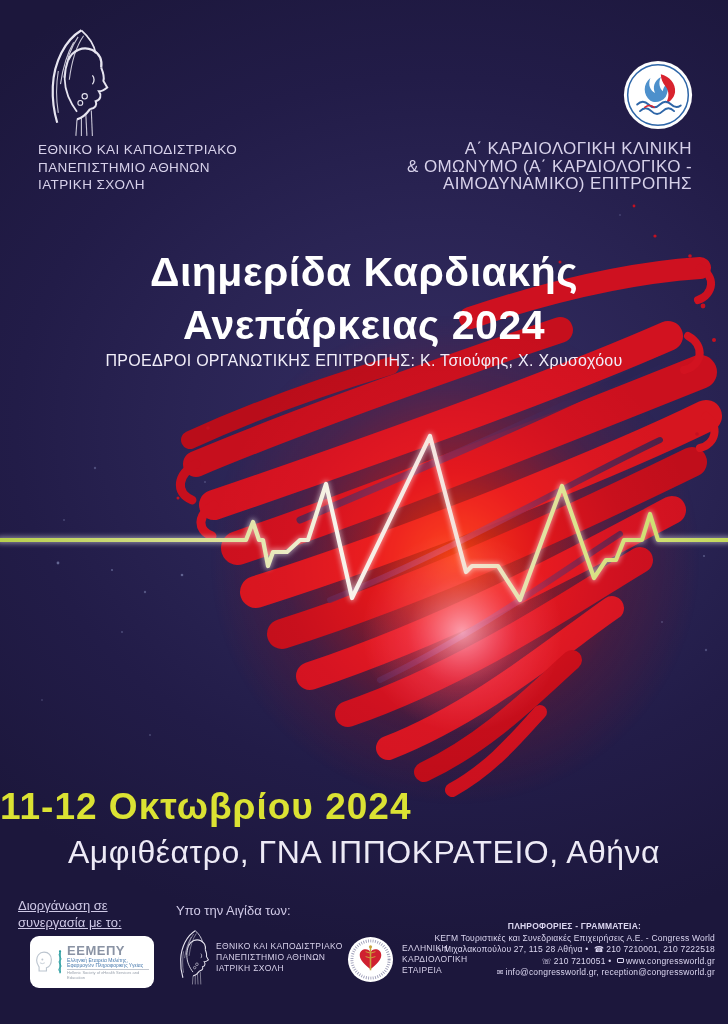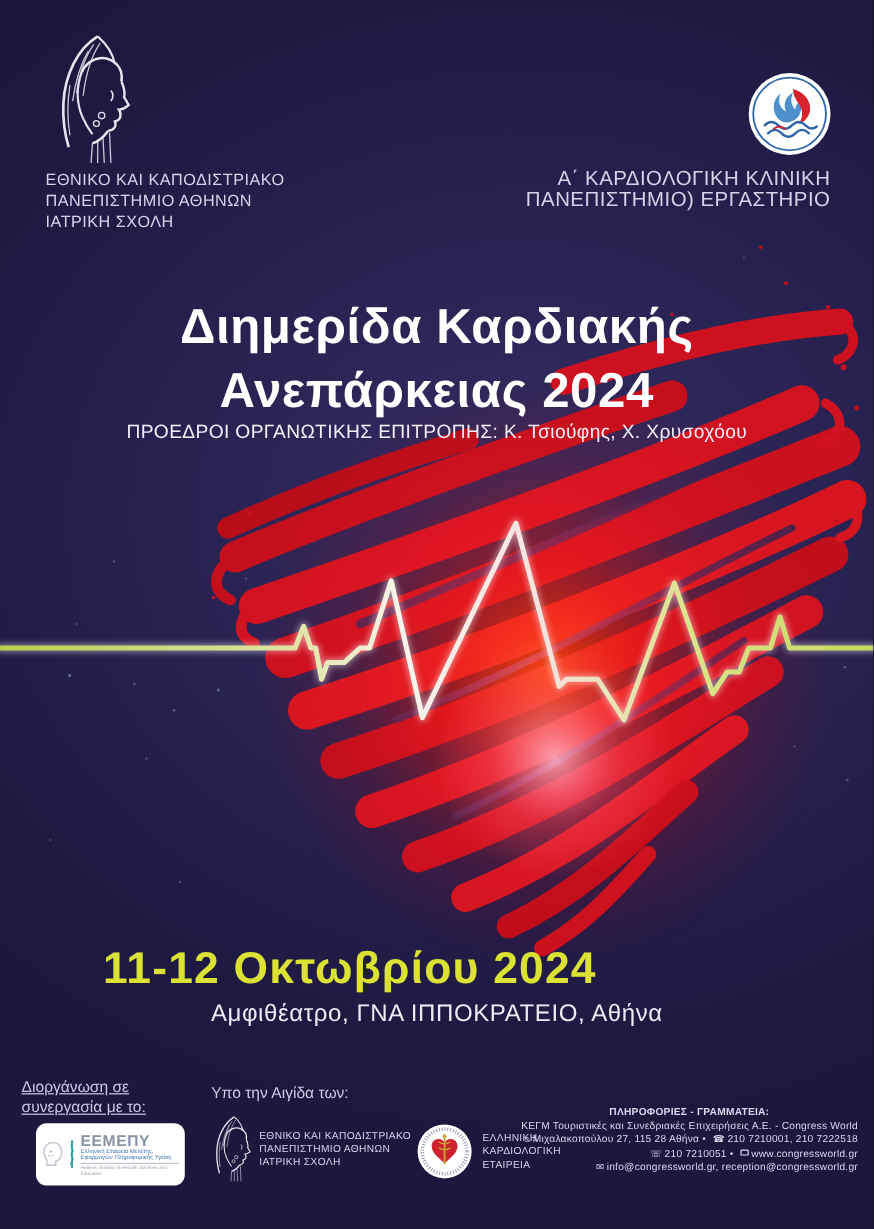--- a/index.html
+++ b/index.html
@@ -19,22 +19,22 @@
   .athena-top{left:44px;top:27px;}
   .clinic-logo{left:622px;top:59px;}
   .clinic-lines{right:36px;top:140px;color:#d7d1ea;font-size:17px;line-height:17.5px;letter-spacing:.4px;text-align:right;}
 
   
   .title{left:0;top:234px;width:728px;text-align:center;color:#ffffff;
          font-size:41px;font-weight:bold;line-height:53px;letter-spacing:.5px;margin-top:12px;}
   .committee{left:0;top:352px;width:728px;text-align:center;color:#f1eef9;font-size:16px;letter-spacing:.3px;}
 
   
-  .dates{left:0;top:786px;width:583px;text-align:center;color:#dbe233;font-size:37px;font-weight:bold;letter-spacing:1px;}
-  .venue{left:0;top:834px;width:728px;text-align:center;color:#edeaf6;font-size:20px;letter-spacing:.5px;}
+  .dates{left:0;top:786px;width:583px;text-align:left;color:#dbe233;font-size:37px;font-weight:bold;letter-spacing:1px;}
+  .venue{left:0;top:834px;width:728px;text-align:center;color:#edeaf6;font-size:32px;letter-spacing:.5px;}
 
   
   .org-label{left:18px;top:897px;color:#cfc9e6;font-size:13px;line-height:17px;text-decoration:underline;}
   .aegis-label{left:176px;top:903px;color:#cfc9e6;font-size:13px;}
 
   .eemepy-box{left:30px;top:936px;width:124px;height:52px;background:#ffffff;border-radius:9px;
               display:flex;align-items:center;padding:4px 5px;gap:3px;}
   .eemepy-text{display:flex;flex-direction:column;line-height:1.05;}
   .eemepy-name{font-size:13px;font-weight:bold;color:#8a93a4;letter-spacing:.5px;}
   .eemepy-l1,.eemepy-l2{font-size:5px;color:#4679ae;}
@@ -219,21 +219,22 @@
     <div>ΠΑΝΕΠΙΣΤΗΜΙΟ ΑΘΗΝΩΝ</div>
     <div>ΙΑΤΡΙΚΗ ΣΧΟΛΗ</div>
   </div>
 
   <svg class="abs clinic-logo z" width="72" height="72">
       <use href="#clinicLogo"></use>
     </svg>
 
   <div class="abs clinic-lines z">
     <div>Α΄ ΚΑΡΔΙΟΛΟΓΙΚΗ ΚΛΙΝΙΚΗ</div>
-    <div>ΠΑΝΕΠΙΣΤΗΜΙΟ) ΕΡΓΑΣΤΗΡΙΟ</div>
+    <div>&amp; ΟΜΩΝΥΜΟ (Α΄ ΚΑΡΔΙΟΛΟΓΙΚΟ -</div>
+    <div>ΑΙΜΟΔΥΝΑΜΙΚΟ) ΕΠΙΤΡΟΠΗΣ</div>
   </div>
 
   <div class="abs title z">
     <div>Διημερίδα Καρδιακής</div>
     <div>Ανεπάρκειας 2024</div>
   </div>
 
   <div class="abs committee z">ΠΡΟΕΔΡΟΙ ΟΡΓΑΝΩΤΙΚΗΣ ΕΠΙΤΡΟΠΗΣ:  Κ. Τσιούφης, Χ. Χρυσοχόου</div>
 
   <div class="abs dates z">11-12 Οκτωβρίου 2024</div>

